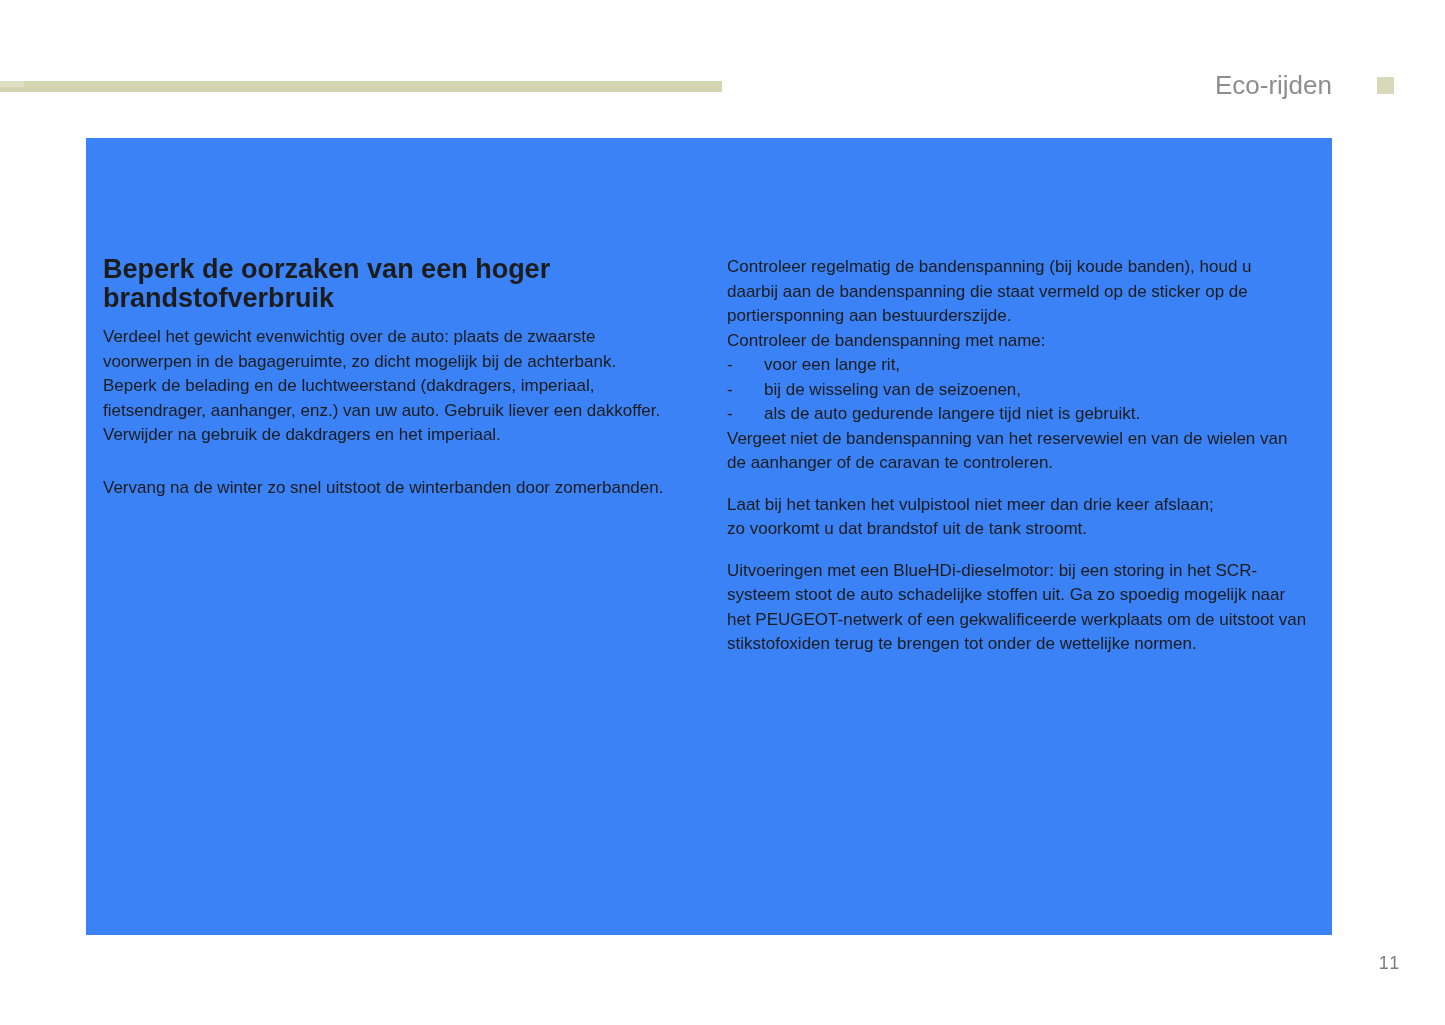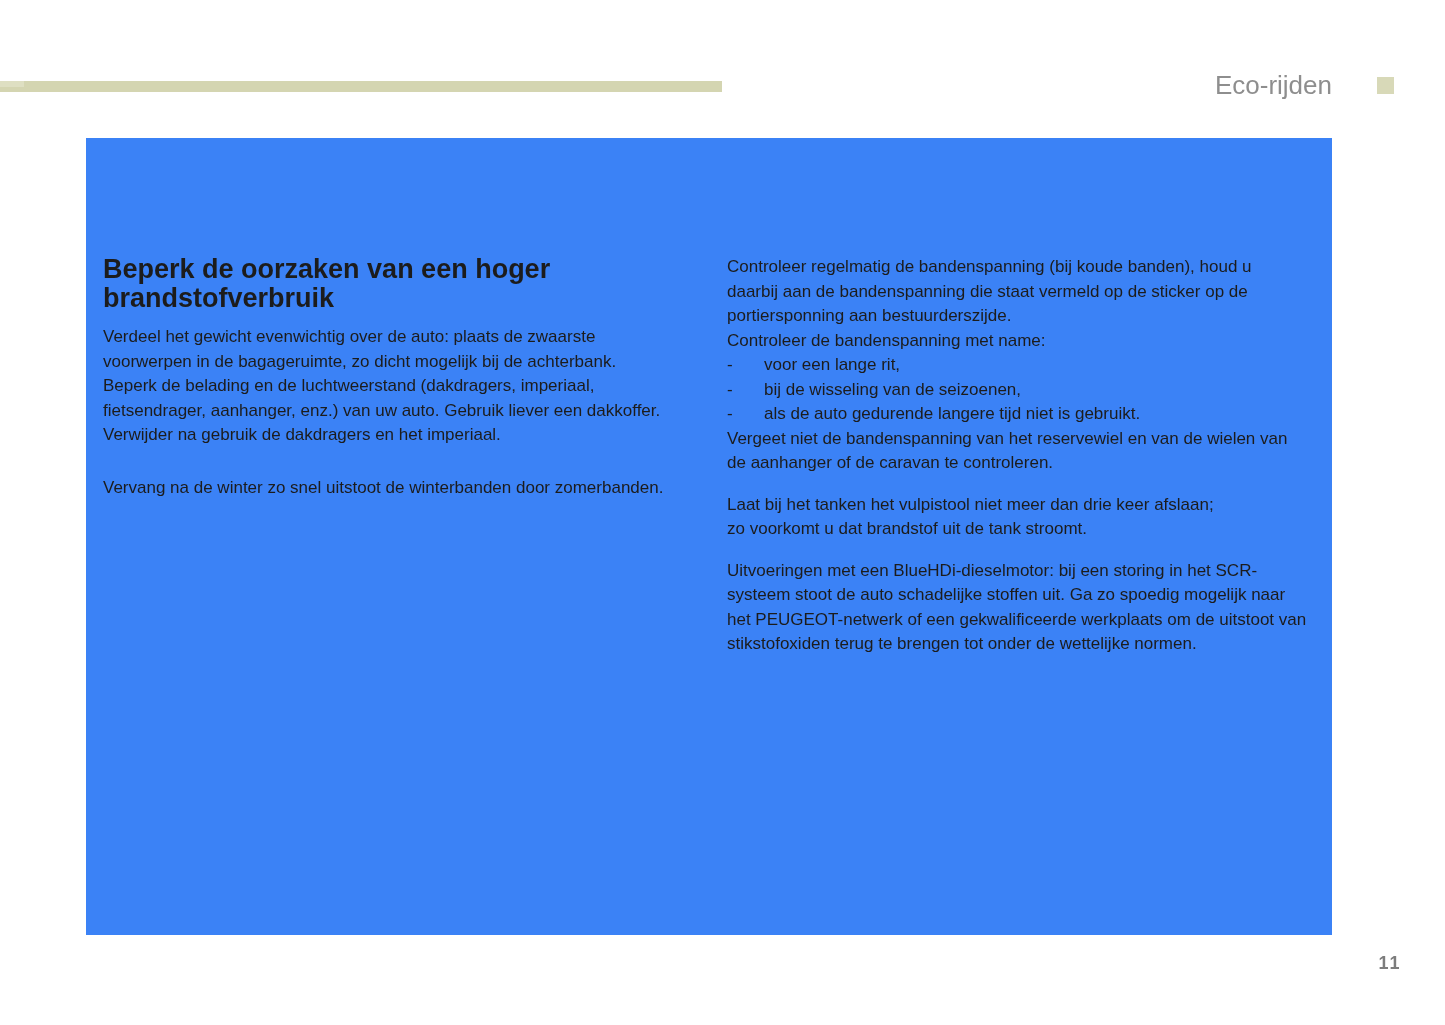--- a/index.html
+++ b/index.html
@@ -108,21 +108,21 @@
     top: 0;
   }
 
   .page-number {
     position: absolute;
     left: 1370px;
     top: 953px;
     width: 40px;
     text-align: center;
     font-size: 18px;
-    font-weight: bold;
+    font-weight: normal;
     letter-spacing: 2px;
     color: #7d7d7d;
   }
 </style>
 </head>
 <body>
 
 <div class="page">
 
   <div class="accent-bar">

